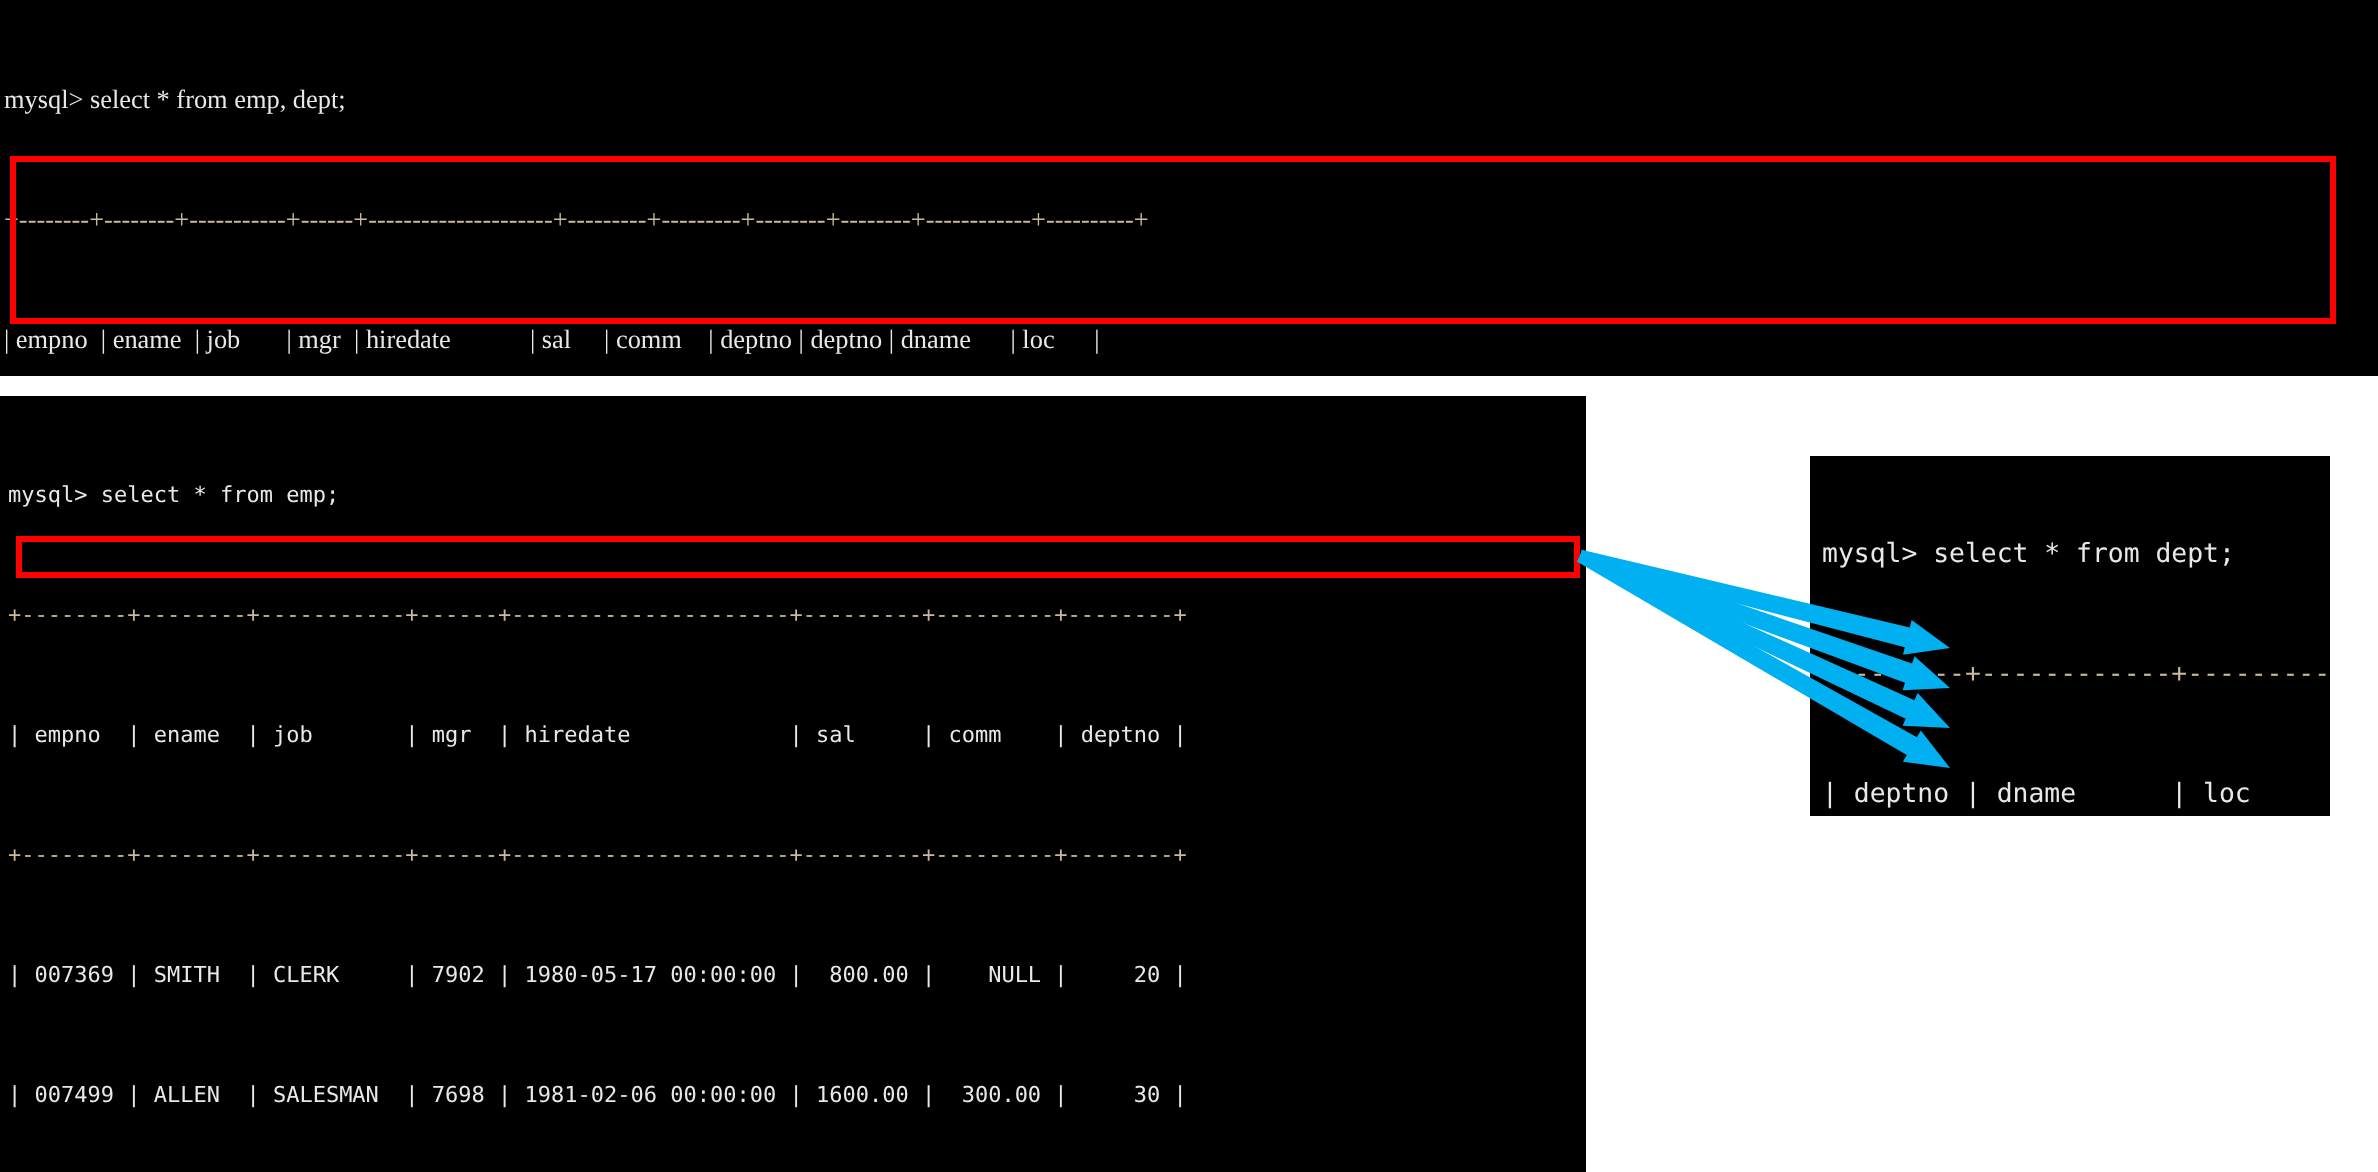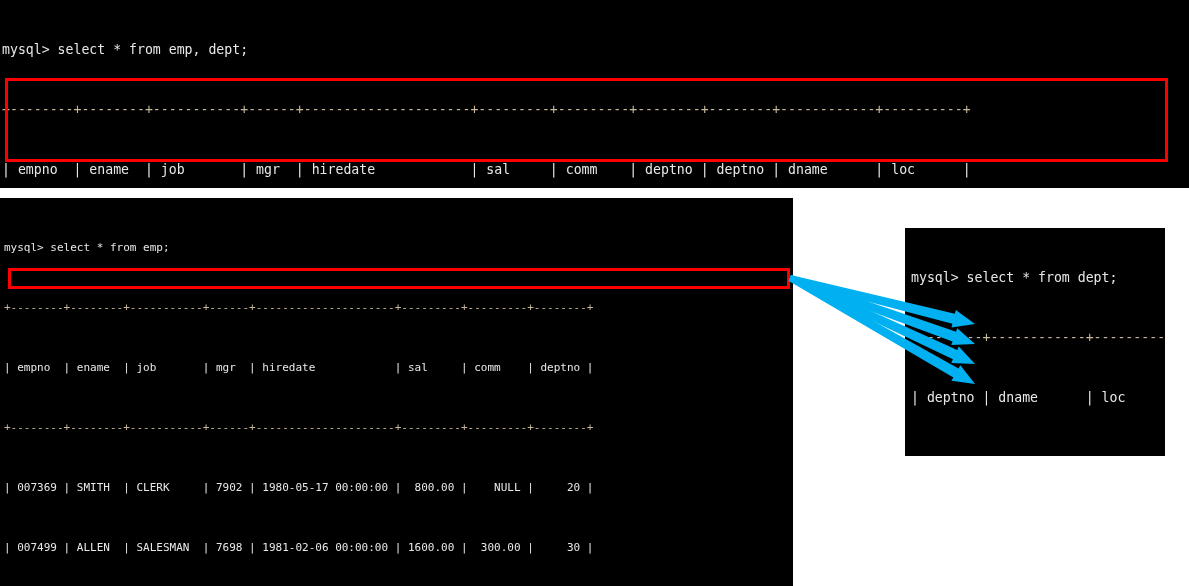--- a/index.html
+++ b/index.html
@@ -16,23 +16,23 @@
     font-size:13px;
     line-height:20px;
     white-space:pre;
     overflow:hidden;
     box-sizing:border-box;
   }
   .term .line{display:block;height:20px;}
   .sep{color:#c9b89a;}
 
   
-  #panel-join{left:0px;top:0px;width:1189px;height:188px;padding:0 0 0 2px;font-size:13.2px;}
+  #panel-join{left:0px;top:0px;width:1189px;height:188px;padding:0 0 0 2px;font-size:13.2px;font-family:Liberation Serif, serif;}
   #panel-emp{left:0px;top:198px;width:793px;height:388px;padding:0 0 0 4px;font-size:11px;}
-  #panel-dept{left:905px;top:228px;width:260px;height:228px;padding:0 0 4px 6px;font-size:13.2px;}
+  #panel-dept{left:905px;top:228px;width:260px;height:180px;padding:0 0 4px 6px;font-size:13.2px;}
 
   
   .redbox{position:absolute;border:3px solid #ff0000;box-sizing:border-box;pointer-events:none;}
   #redbox-join{left:5px;top:78px;width:1163px;height:84px;}
   #redbox-emp{left:8px;top:268px;width:782px;height:21px;}
 
   
   #arrows{position:absolute;left:0;top:0;width:1189px;height:586px;pointer-events:none;}
 </style>
 </head>

